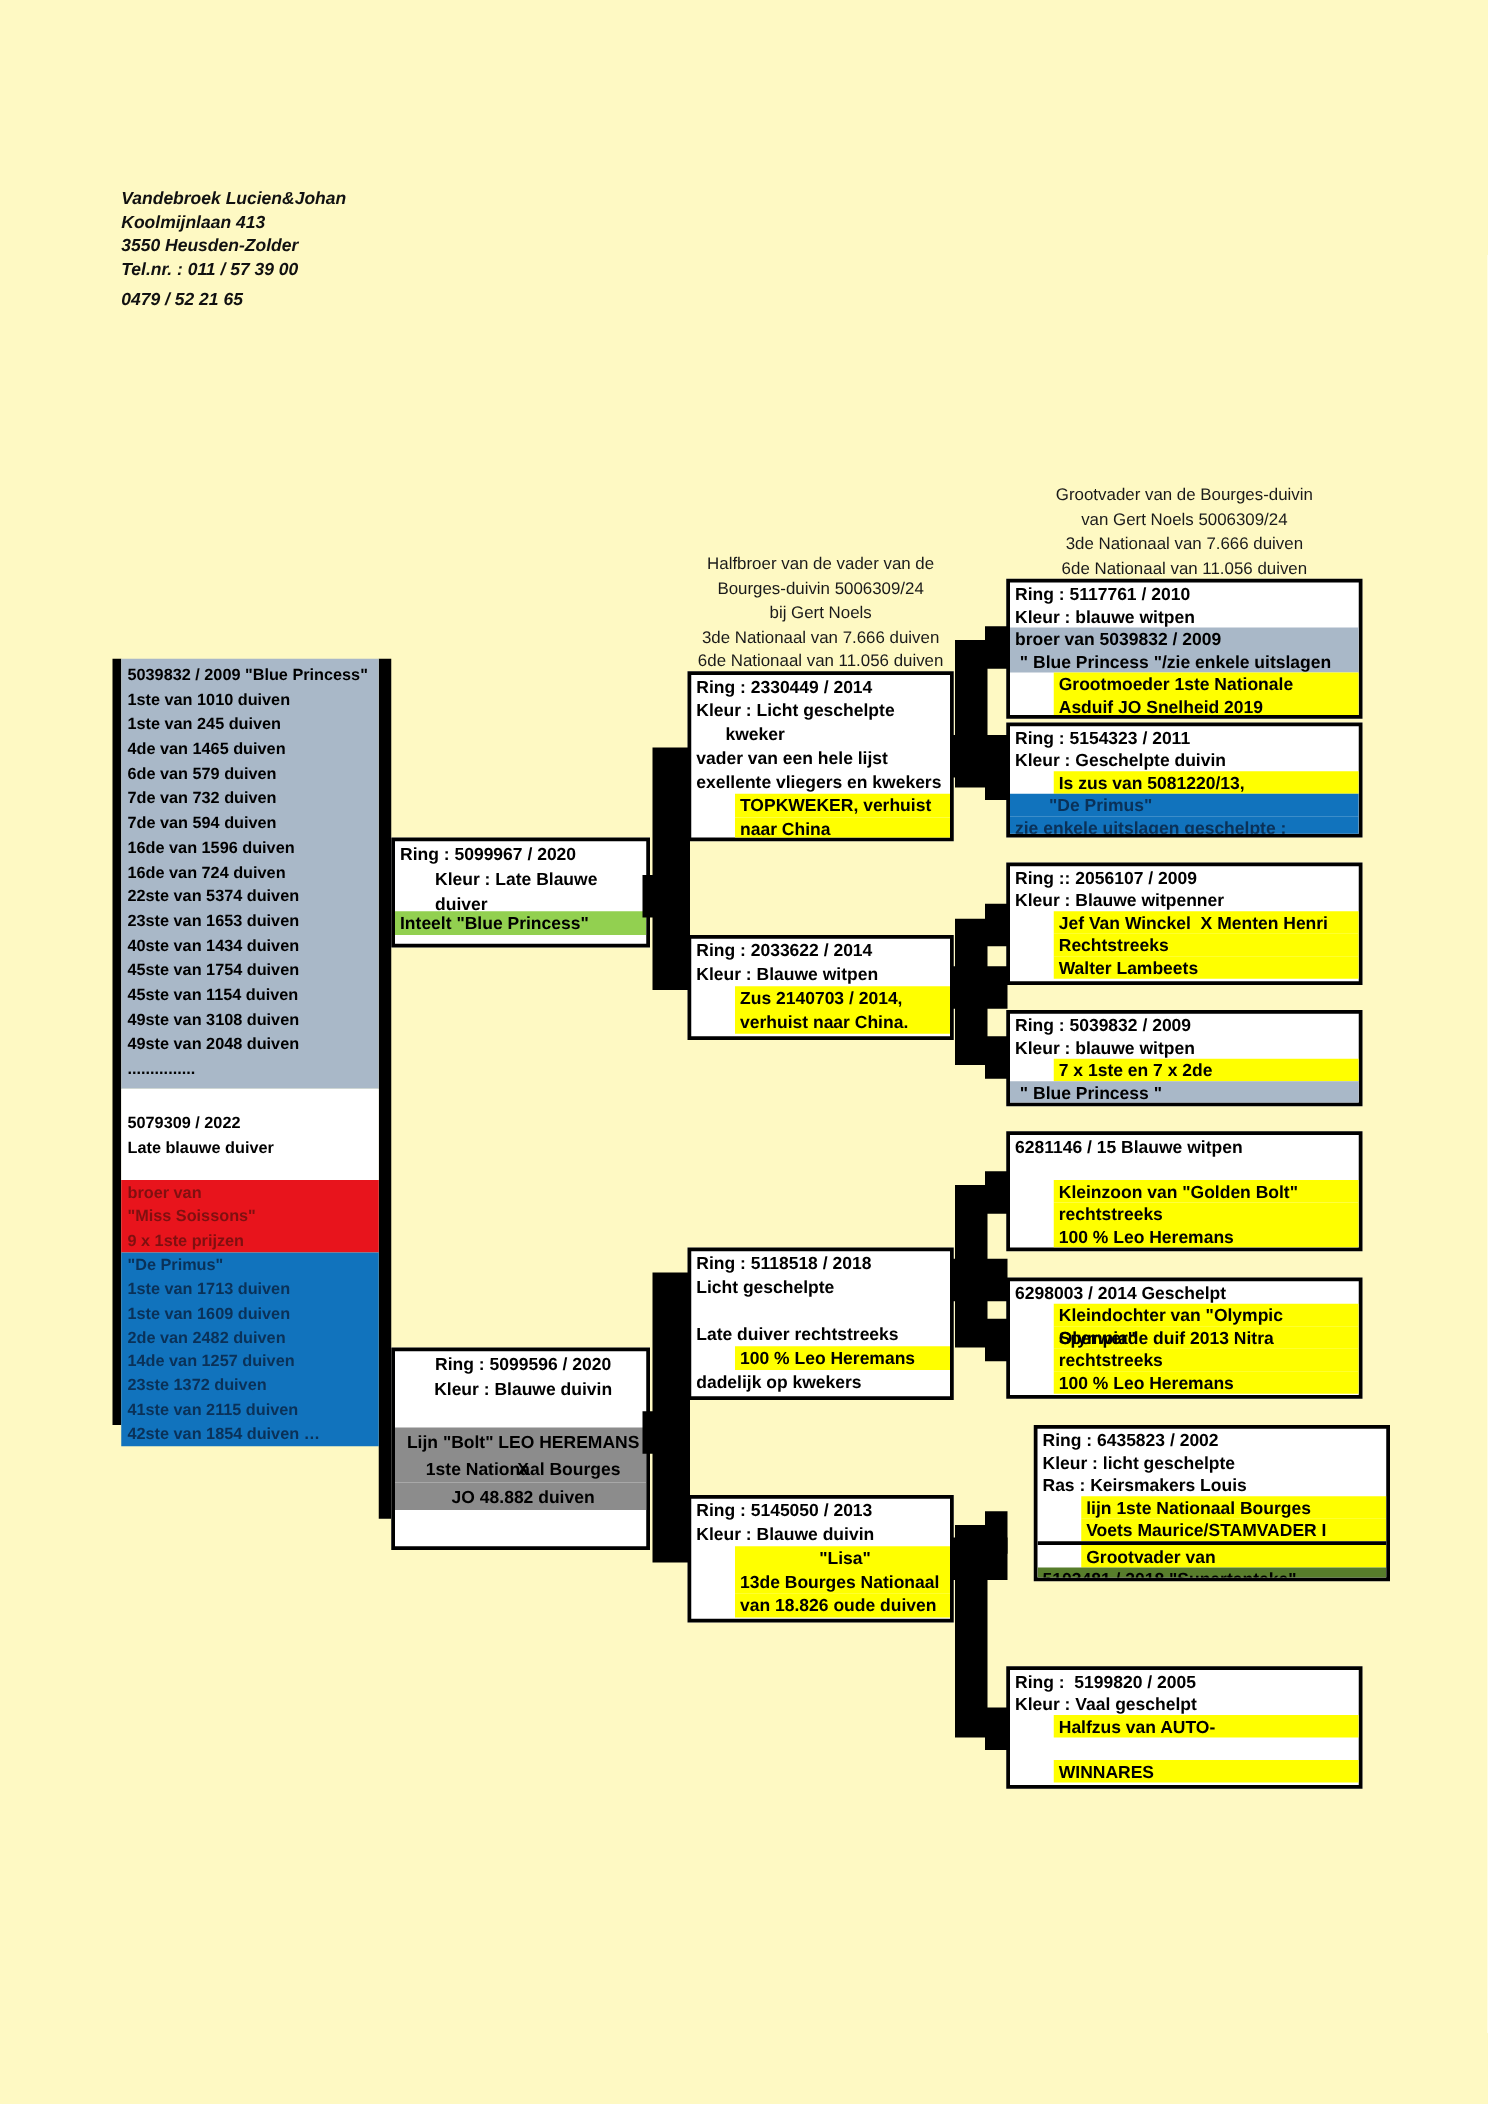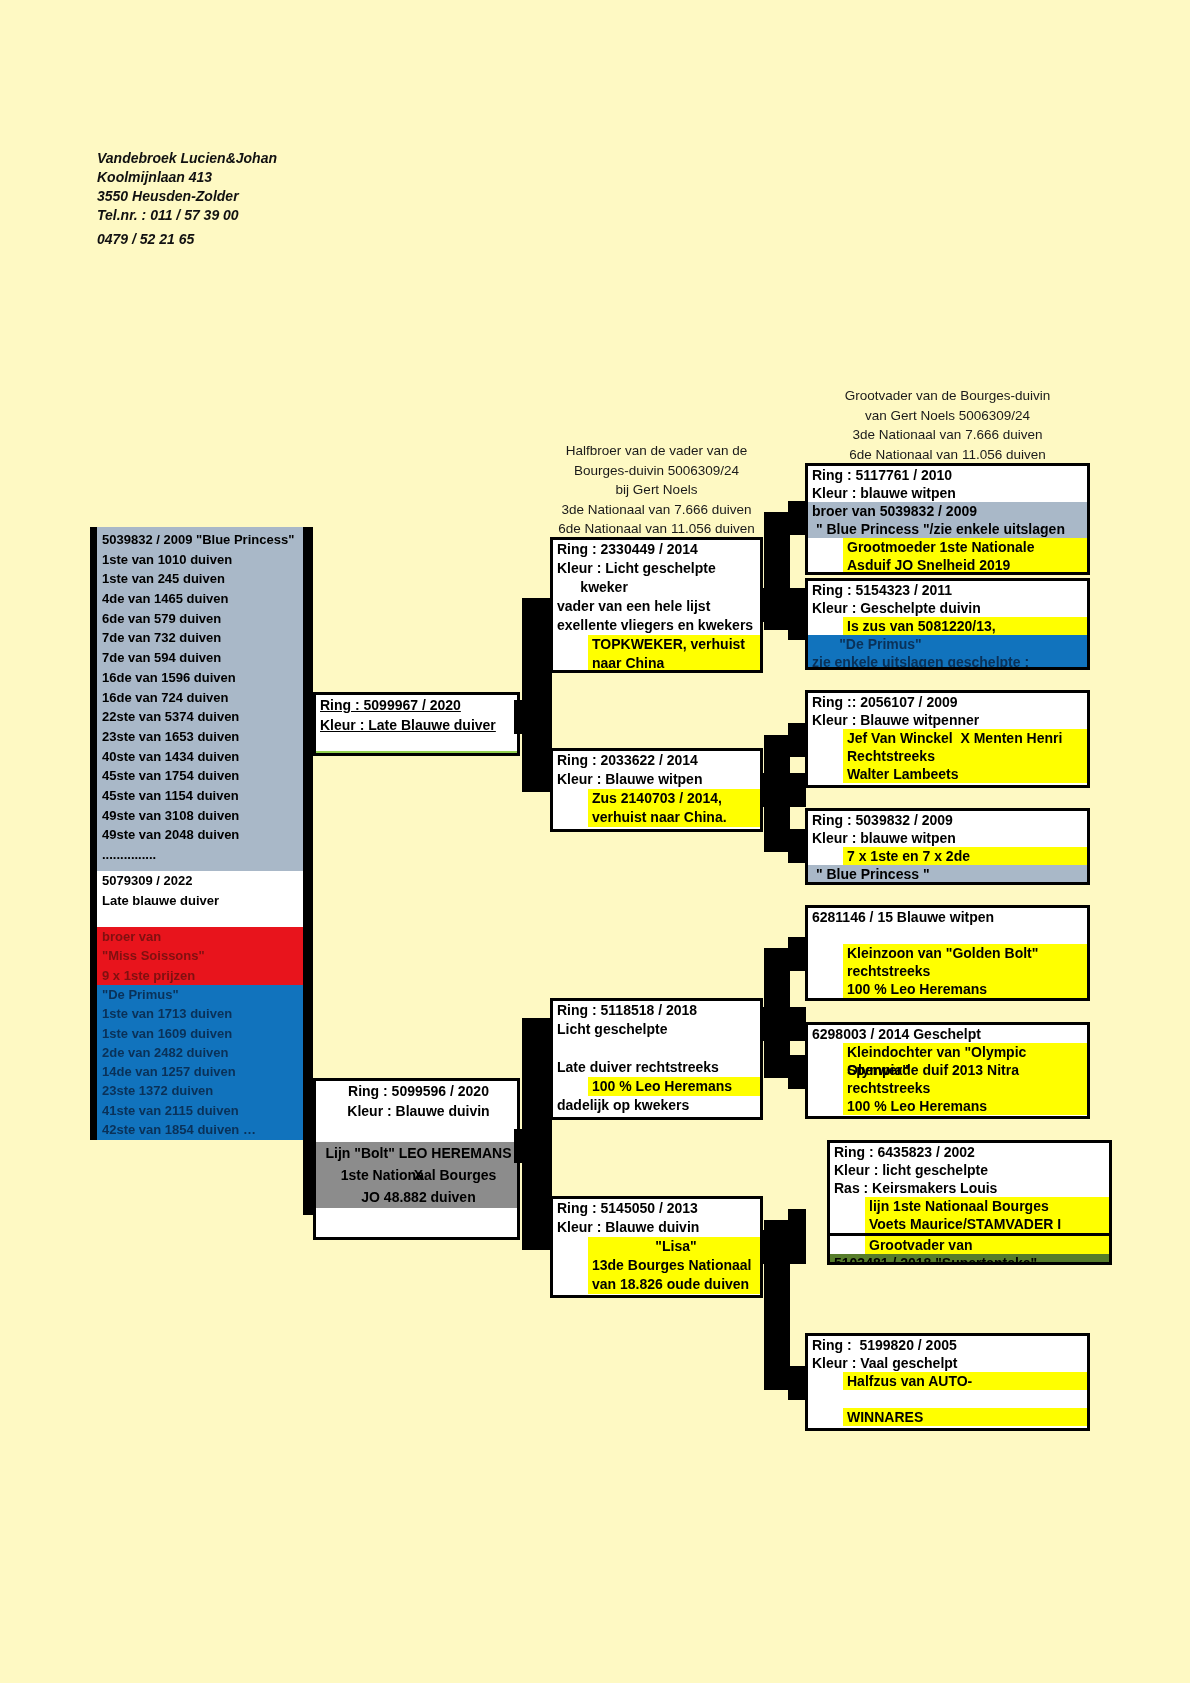--- a/index.html
+++ b/index.html
@@ -16,21 +16,21 @@
   .note{position:absolute;font-size:13.5px;color:#1a1a1a;text-align:center;}
   .note .nln{height:19.5px;line-height:19.5px;white-space:pre-wrap;}
   .note-mid{left:545px;top:441px;width:223px;}
   .note-right{left:800px;top:386px;width:295px;}
 
   
   .subjcol{position:absolute;left:97px;top:527px;width:206px;font-size:13px;font-weight:bold;color:#000;}
   .sblock{width:206px;overflow:hidden;}
   .sblock .sln{line-height:19.7px;height:19.7px;padding-left:5px;white-space:pre-wrap;}
   .s-gray{background:#a9b8c8;height:341px;padding-top:3px;}
-  .s-white{background:#fff;height:56px;}
+  .s-white{background:#fff;height:56px;padding-top:17px;}
   .s-white .sln{line-height:20px;height:20px;}
   .s-red{background:#e8141c;color:#7f1010;height:58px;}
   .s-red .sln{line-height:19.3px;height:19.3px;}
   .s-blue{background:#1173bd;color:#0a3158;height:155px;}
   .s-blue .sln{line-height:19.3px;height:19.3px;}
   .edgebar{position:absolute;background:#000;}
 
   
   .box{position:absolute;background:#fff;border:3px solid #000;box-sizing:border-box;
        font-weight:bold;font-size:14px;color:#000;overflow:hidden;}
@@ -117,23 +117,23 @@
       <div class="sln">1ste van 1713 duiven</div>
       <div class="sln">1ste van 1609 duiven</div>
       <div class="sln">2de van 2482 duiven</div>
       <div class="sln">14de van 1257 duiven</div>
       <div class="sln">23ste 1372 duiven</div>
       <div class="sln">41ste van 2115 duiven</div>
       <div class="sln">42ste van 1854 duiven …</div>
     </div>
   </div>
 
-  <div class="box mid-box" style="left:313px;top:692px;width:207px;height:64px;text-decoration:underline;">
+  <div class="box mid-box" style="left:313px;top:670px;width:207px;height:88px;">
     <div class="ln" style="height:20px;line-height:20px;">Ring : 5099967 / 2020</div>
-    <div class="ln" style="height:20px;line-height:20px;">Kleur : Late Blauwe duiver</div>
+    <div class="ln" style="height:20px;line-height:20px;margin-left:28px;">Kleur : Late Blauwe duiver</div>
     <div class="spacer16"></div>
     <div class="ln greenbg greenband">Inteelt "Blue Princess"</div>
   </div>
 
   <div class="box mid-box" style="left:313px;top:1078px;width:207px;height:162px;text-align:center;">
     <div class="ln" style="height:20px;line-height:20px;">Ring : 5099596 / 2020</div>
     <div class="ln" style="height:20px;line-height:20px;">Kleur : Blauwe duivin</div>
     <div class="spacer21"></div>
     <div class="grayblock">
       <div class="ln graybg">Lijn "Bolt" LEO HEREMANS X</div>

